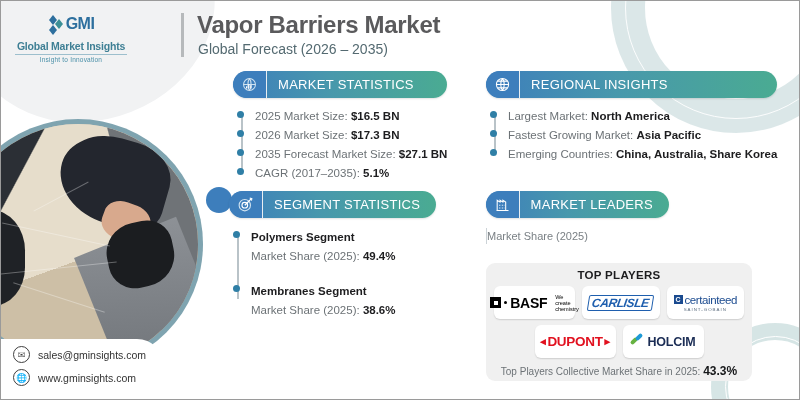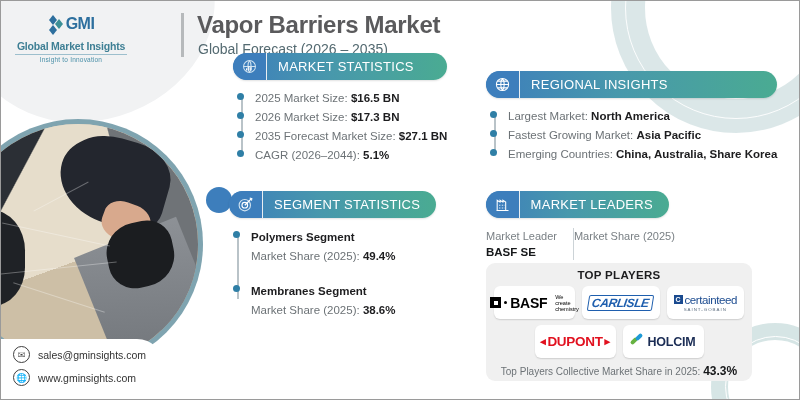--- a/index.html
+++ b/index.html
@@ -353,21 +353,21 @@
     <div class="contact-row">
       <span class="cicon">✉</span>
       <span class="ctext">sales@gminsights.com</span>
     </div>
     <div class="contact-row">
       <span class="cicon">🌐</span>
       <span class="ctext">www.gminsights.com</span>
     </div>
   </div>
 
-  <div class="sec" style="left:232px; top:52px;">
+  <div class="sec" style="left:232px; top:70px;">
     <div class="badge">
       <div class="badge-ico">
         <svg width="17" height="17" viewBox="0 0 24 24" fill="none" stroke="#cfe2f0" stroke-width="1.5">
           <circle cx="12" cy="12" r="8.4"></circle>
           <path d="M3.6 12h16.8M12 3.6c3 3.2 3 13.6 0 16.8M12 3.6c-3 3.2-3 13.6 0 16.8"></path>
           <path d="M8 14.5v3M11 11.5v6M14 13v4.5" stroke="#ffffff" stroke-width="1.8"></path>
         </svg>
       </div>
       <div class="badge-label">MARKET STATISTICS</div>
     </div>
@@ -383,21 +383,21 @@
         <span class="btxt"><span>2026 Market Size:</span>
           <b>$17.3 BN</b></span>
       </div>
       <div class="bitem">
         <span class="bdot"></span>
         <span class="btxt"><span>2035 Forecast Market Size:</span>
           <b>$27.1 BN</b></span>
       </div>
       <div class="bitem">
         <span class="bdot"></span>
-        <span class="btxt"><span>CAGR (2026–2044):</span>
+        <span class="btxt"><span>CAGR (2017–2035):</span>
           <b>5.1%</b></span>
       </div>
     </div>
   </div>
 
   <div class="sec" style="left:228px; top:190px;">
     <div class="badge">
       <div class="badge-ico">
         <svg width="17" height="17" viewBox="0 0 24 24" fill="none" stroke="#cfe2f0" stroke-width="1.6">
           <circle cx="11" cy="13" r="8"></circle>
@@ -463,24 +463,20 @@
     <div class="badge" style="width:183px;">
       <div class="badge-ico">
         <svg width="17" height="17" viewBox="0 0 24 24" fill="none" stroke="#dceaf5" stroke-width="1.5">
           <path d="M3.5 20.5h17M4.5 20.5V6l4 2.6V6l4 2.6V6l4 2.6v11.9" stroke="#ffffff"></path>
           <path d="M7 13h2M11 13h2M15 13h2M7 17h2M11 17h2M15 17h2"></path>
         </svg>
       </div>
       <div class="badge-label">MARKET LEADERS</div>
     </div>
     <div class="ml-grid">
-      <div class="ml-col">
-        <div class="ml-cap">Market Leader</div>
-        <div class="ml-val">BASF SE</div>
-      </div>
       <div class="ml-col right">
         <div class="ml-cap">Market Share (2025)</div>
       </div>
     </div>
   </div>
 
   <div class="tp-box">
     <div class="tp-title">TOP PLAYERS</div>
 
     <div class="tp-row">

